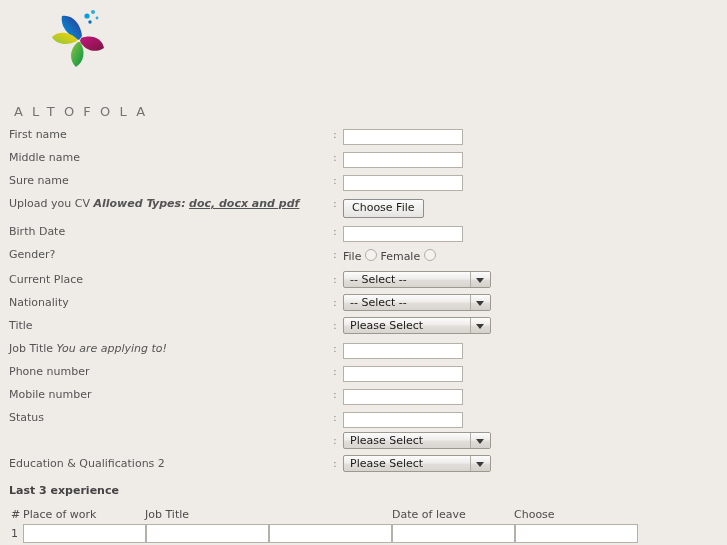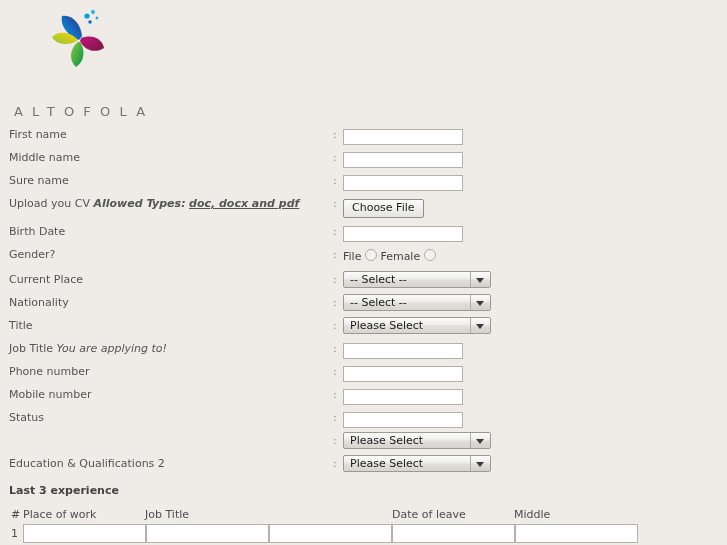--- a/index.html
+++ b/index.html
@@ -400,21 +400,21 @@
 </div>
 
 <div class="exp-title">Last 3 experience</div>
 
 <div class="exp-table">
   <div class="exp-head">
     <span style="left:2px">#</span>
     <span style="left:14px">Place of work</span>
     <span style="left:136px">Job Title</span>
     <span style="left:383px">Date of leave</span>
-    <span style="left:505px">Middle</span>
+    <span style="left:505px">Choose</span>
   </div>
 
   <div class="exp-row">
     <span class="rownum">1</span>
     <input style="left: 14px; width: 115px;" value="">
     <input style="left: 137px; width: 115px;" value="">
     <input style="left: 260px; width: 115px;" value="">
     <input style="left: 383px; width: 115px;" value="">
     <input style="left: 506px; width: 115px;" value="">
   </div>

